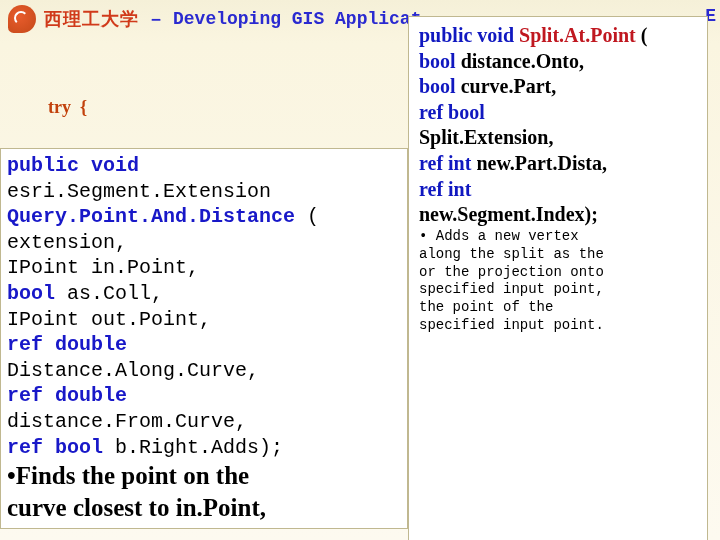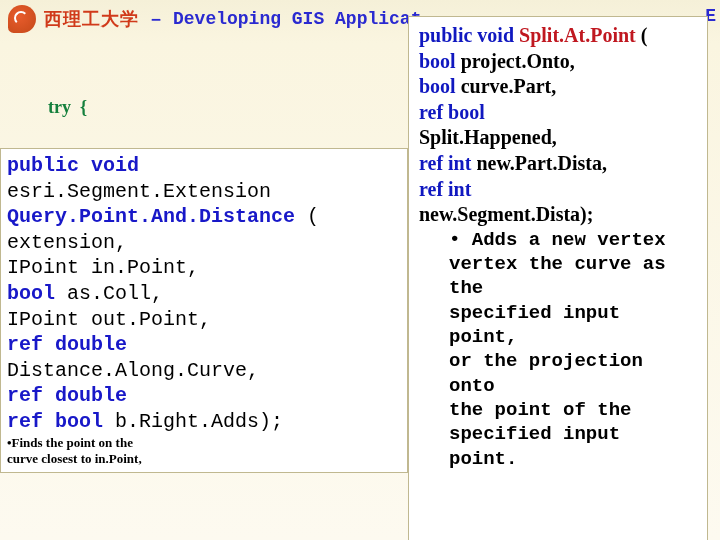--- a/index.html
+++ b/index.html
@@ -76,60 +76,60 @@
     left: 48px;
     top: 46px;
     width: 640px;
     font-family: Georgia, serif;
     font-size: 18px;
     line-height: 1.35;
     color: #101010;
     white-space: pre-wrap;
     z-index: 2;
   }
-  .kw { color: #15803d; font-weight: bold; }
+  .kw { color: #c2410c; font-weight: bold; }
 
   .box-left {
     position: absolute;
     left: 0;
     top: 148px;
     width: 408px;
     background: #ffffff;
     border: 1px solid #c0b890;
     padding: 4px 6px 4px 6px;
     font-family: "Courier New", monospace;
     font-size: 20px;
     line-height: 1.28;
     color: #000;
     z-index: 4;
   }
   .box-left .kw2 { color: #1818c8; font-weight: bold; }
   .box-left .type { color: #1818c8; font-weight: bold; }
-  .box-left .bullet-line { font-family: Georgia, serif; font-size: 13px; font-weight: bold; }
+  .box-left .bullet-line { font-family: Georgia, serif; font-size: 25px; font-weight: bold; }
 
   .box-right {
     position: absolute;
     left: 408px;
     top: 16px;
     width: 300px;
     height: 528px;
     background: #ffffff;
     border: 1px solid #c0b890;
     padding: 6px 8px 6px 10px;
     font-family: Georgia, serif;
     font-size: 20px;
     line-height: 1.28;
     color: #000;
     z-index: 5;
   }
   .box-right .sig { font-weight: bold; }
   .box-right .kw3 { color: #1018c0; }
   .box-right .typename { color: #1018c0; }
   .box-right .methodname { color: #c01820; }
-  .box-right .bullet-line { font-family: "Courier New", monospace; font-size: 19px; font-weight: bold; margin-left: 30px; }
+  .box-right .bullet-line { font-family: "Courier New", monospace; font-size: 14px; font-weight: normal; }
 
   .mid-frag {
     position: absolute;
     left: 360px;
     top: 150px;
     width: 100px;
     font-family: Georgia, serif;
     font-size: 18px;
     line-height: 1.35;
     color: #101010;
@@ -179,35 +179,36 @@
   <div><span class="kw2">public void</span></div>
   <div>    esri.Segment.Extension</div>
   <div><span class="kw2">Query.Point.And.Distance</span><span> (</span></div>
   <div>extension,</div>
   <div><span>    IPoint </span><span>in.Point,</span></div>
   <div><span class="type">    bool </span><span>as.Coll,</span></div>
   <div><span>    IPoint </span><span>out.Point,</span></div>
   <div><span class="type">    ref double</span></div>
   <div>Distance.Along.Curve,</div>
   <div><span class="type">    ref double</span></div>
+  <div>distance.From.Curve,</div>
   <div><span class="type">    ref bool </span><span>b.Right.Adds);</span></div>
   <div class="bullet-line"> •Finds the point on the</div>
   <div class="bullet-line">   curve closest to in.Point,</div>
 </div>
 
 <div class="box-right">
   <div class="sig">
     <span class="kw3">public void </span><span class="methodname">Split.At.Point</span><span> (</span>
   </div>
-  <div class="sig"><span class="typename">   bool </span><span>project.Onto,</span></div>
+  <div class="sig"><span class="typename">   bool </span><span>distance.Onto,</span></div>
   <div class="sig"><span class="typename">   bool </span><span>curve.Part,</span></div>
   <div class="sig"><span class="typename">   ref bool</span></div>
-  <div class="sig">Split.Happened,</div>
+  <div class="sig">Split.Extension,</div>
   <div class="sig"><span class="typename">   ref int </span><span>new.Part.Dista,</span></div>
   <div class="sig"><span class="typename">   ref int</span></div>
-  <div class="sig">new.Segment.Dista);</div>
+  <div class="sig">new.Segment.Index);</div>
   <div class="bullet-line"> • Adds a new vertex</div>
-  <div class="bullet-line">   vertex the curve as the</div>
+  <div class="bullet-line">   along the split as the</div>
+  <div class="bullet-line">   or the projection onto</div>
   <div class="bullet-line">   specified input point,</div>
-  <div class="bullet-line">   or the projection onto</div>
   <div class="bullet-line">   the point of the</div>
   <div class="bullet-line">   specified input point.</div>
 </div>
 
 </body></html>

